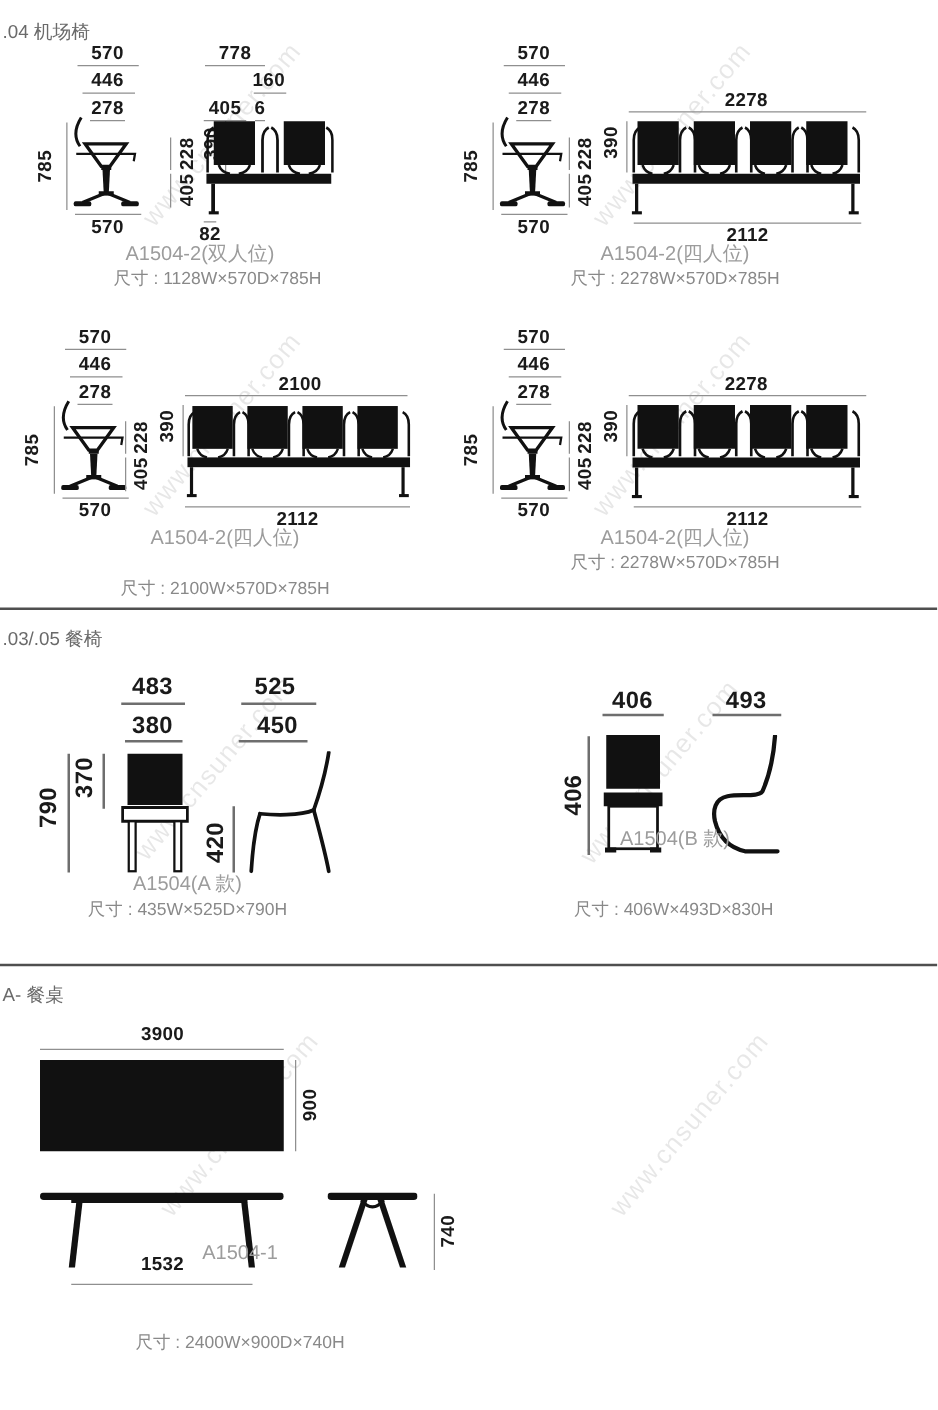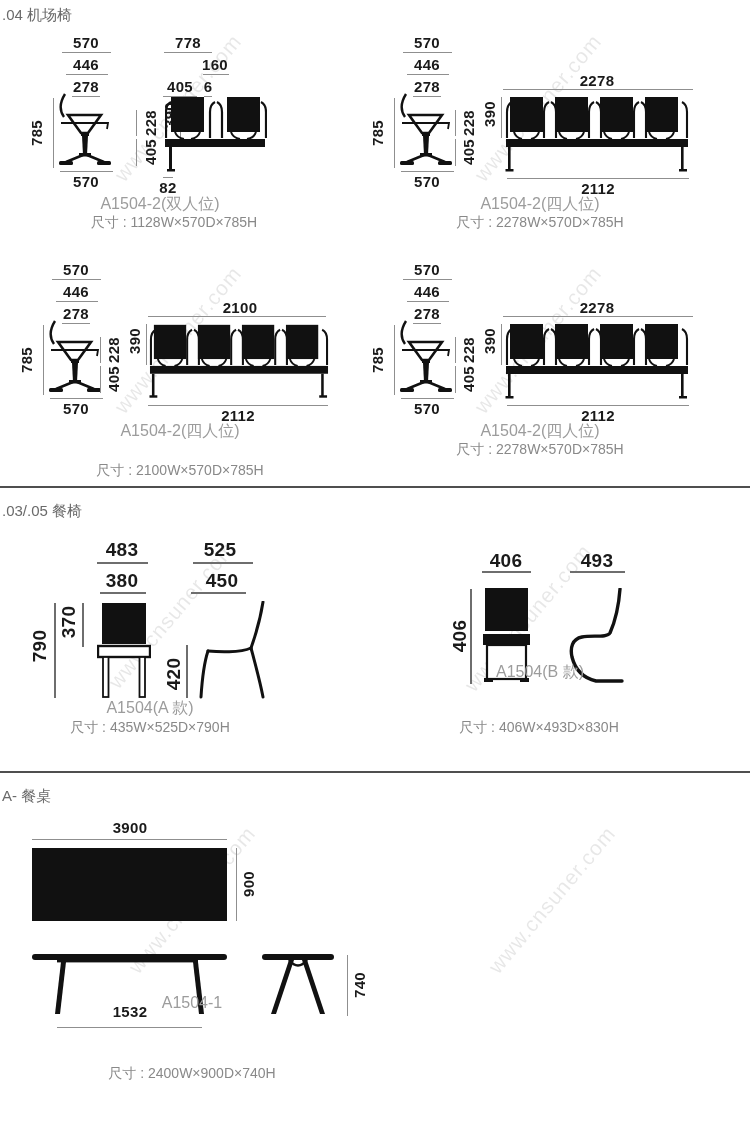--- a/index.html
+++ b/index.html
@@ -32,21 +32,21 @@
 
   <div class="watermark" style="left:178px;top:108px">www.cnsuner.com</div>
   <div class="watermark" style="left:538px;top:108px">www.cnsuner.com</div>
   <div class="watermark" style="left:178px;top:340px">www.cnsuner.com</div>
   <div class="watermark" style="left:538px;top:340px">www.cnsuner.com</div>
   <div class="watermark" style="left:172px;top:615px">www.cnsuner.com</div>
   <div class="watermark" style="left:528px;top:618px">www.cnsuner.com</div>
   <div class="watermark" style="left:192px;top:900px">www.cnsuner.com</div>
   <div class="watermark" style="left:552px;top:900px">www.cnsuner.com</div>
 
-  <div class="sec-title" style="left:2px;top:6px">.04 机场椅</div>
+  <div class="sec-title" style="left:2px;top:16px">.04 机场椅</div>
 
   <div class="hnum" style="left:86px;top:35px">570</div>
   <div class="hline" style="left:62px;top:52px;width:49px"></div>
   <div class="hnum" style="left:86px;top:57px">446</div>
   <div class="hline" style="left:66px;top:74px;width:42px"></div>
   <div class="hnum" style="left:86px;top:79px">278</div>
   <div class="hline" style="left:72px;top:96px;width:28px"></div>
   <div class="vnum" style="left:36px;top:133px">785</div>
   <div class="vline" style="left:53px;top:98px;height:70px"></div>
   <svg class="drawing" style="left:56px;top:92px" width="62" height="80" viewBox="0 0 62 80">

